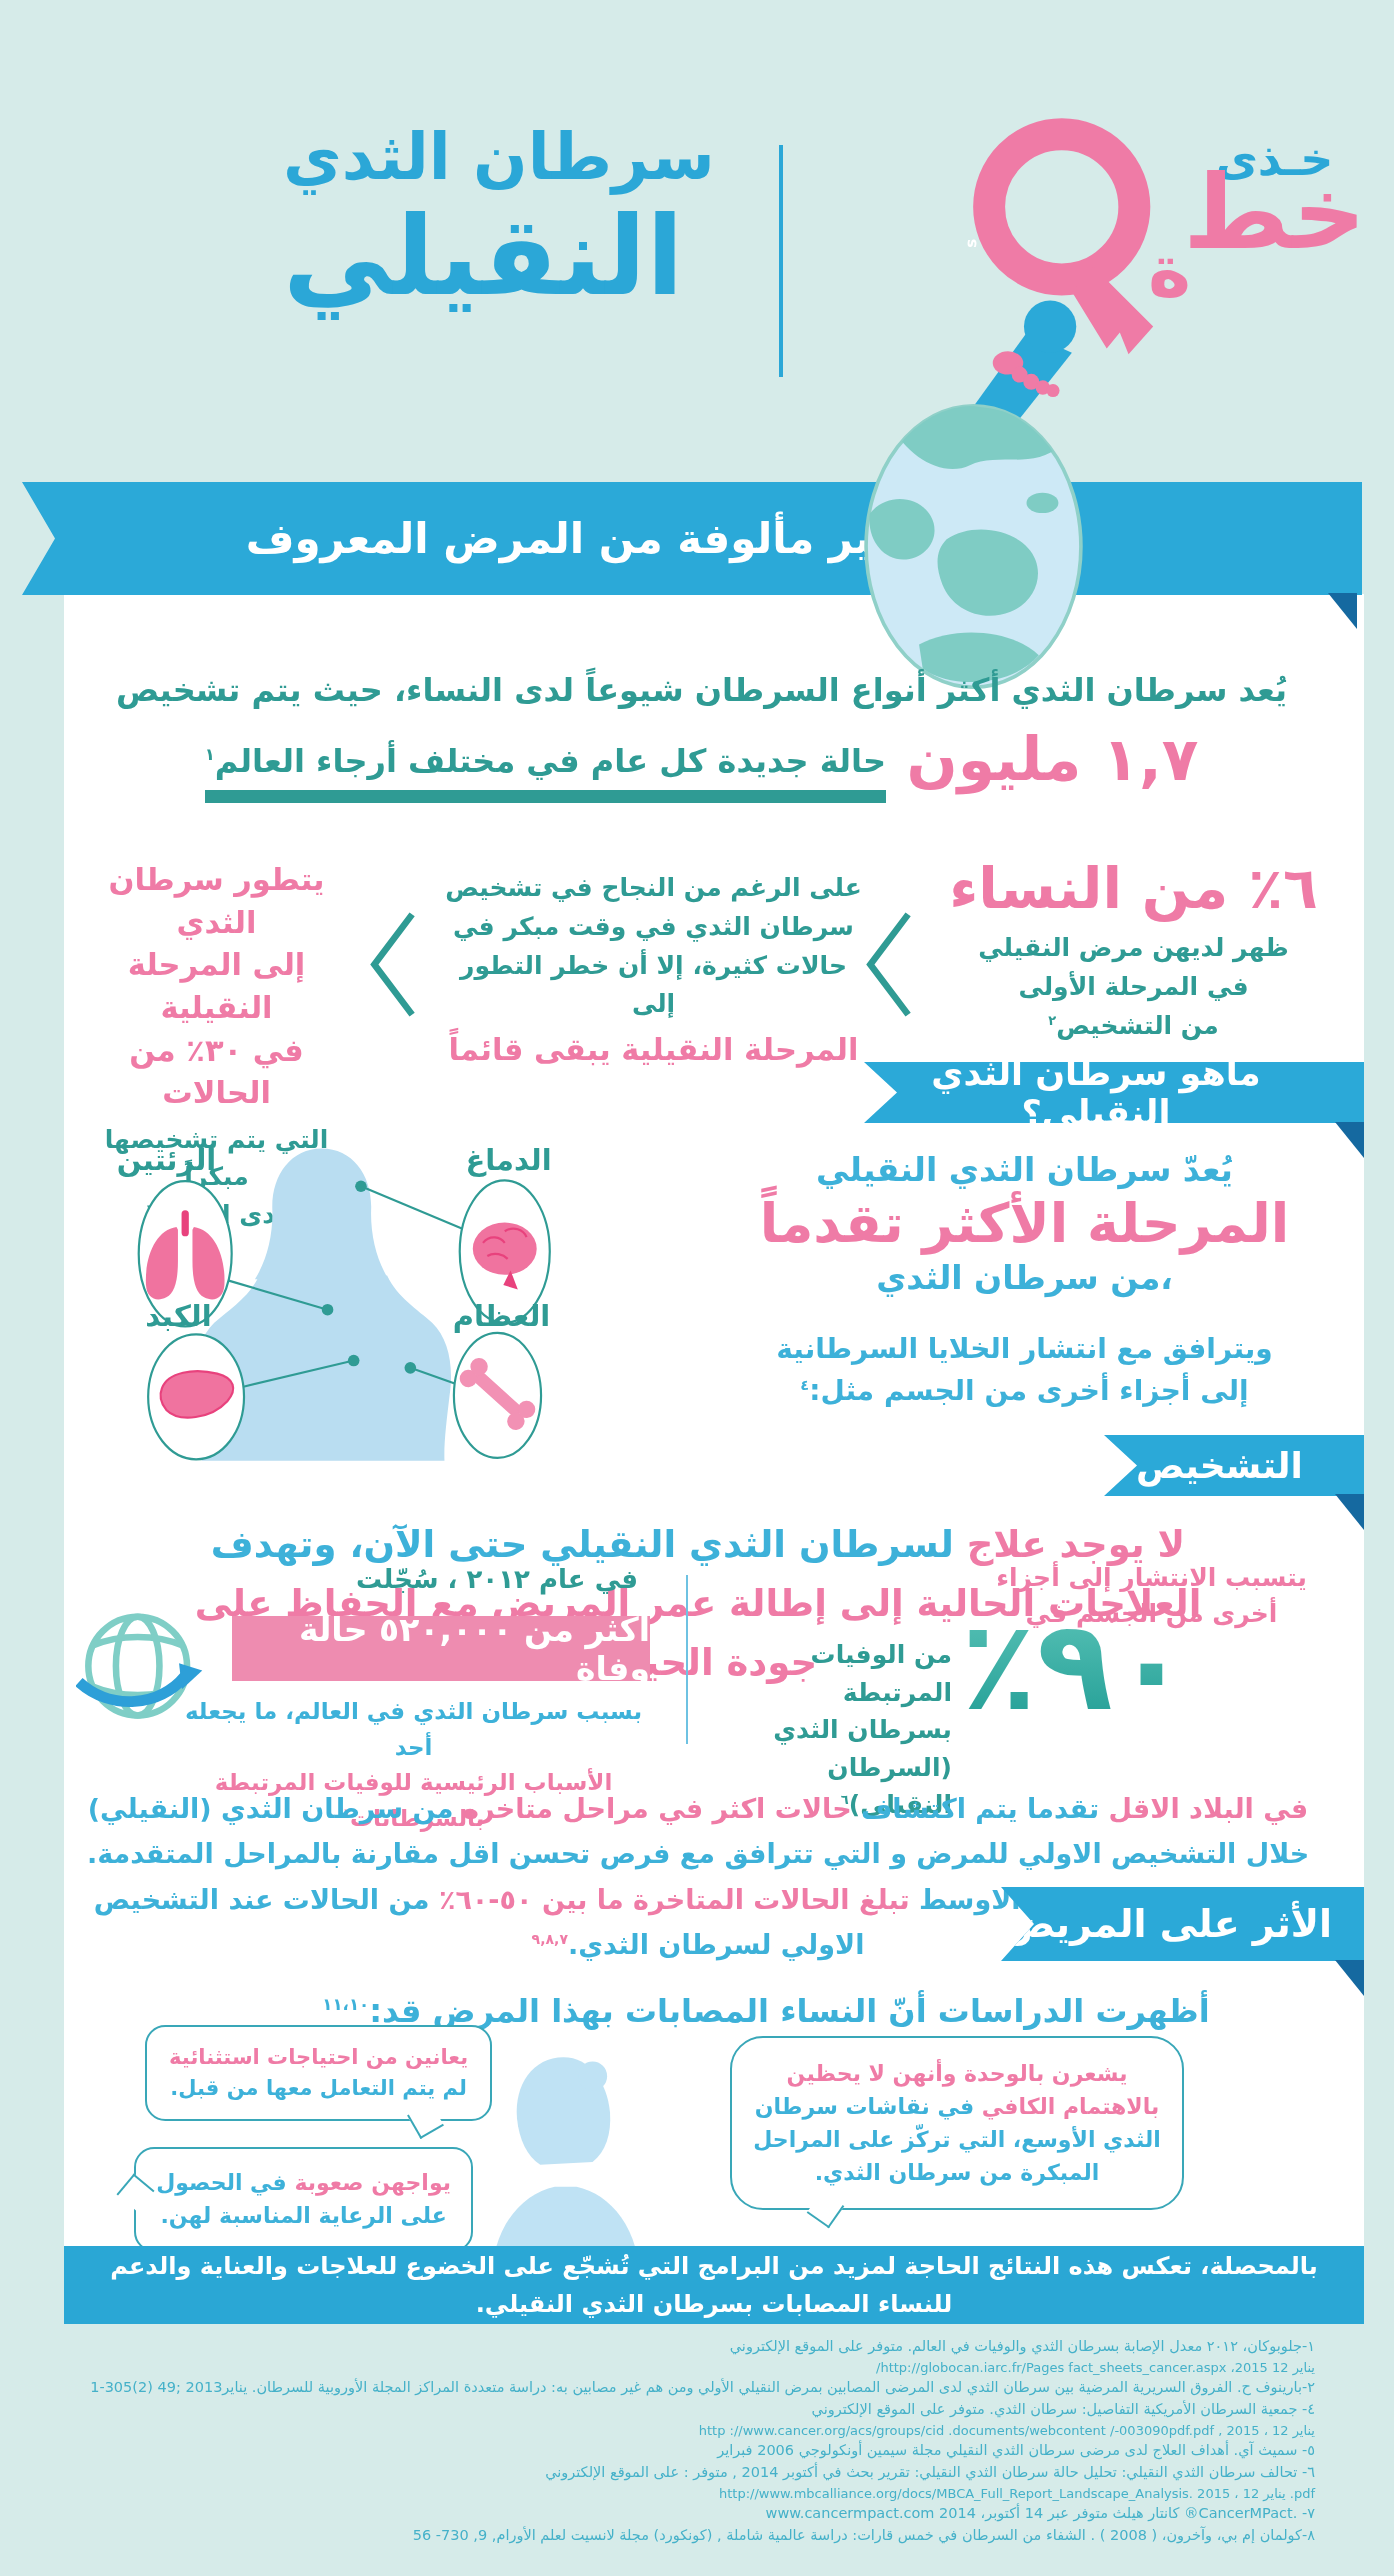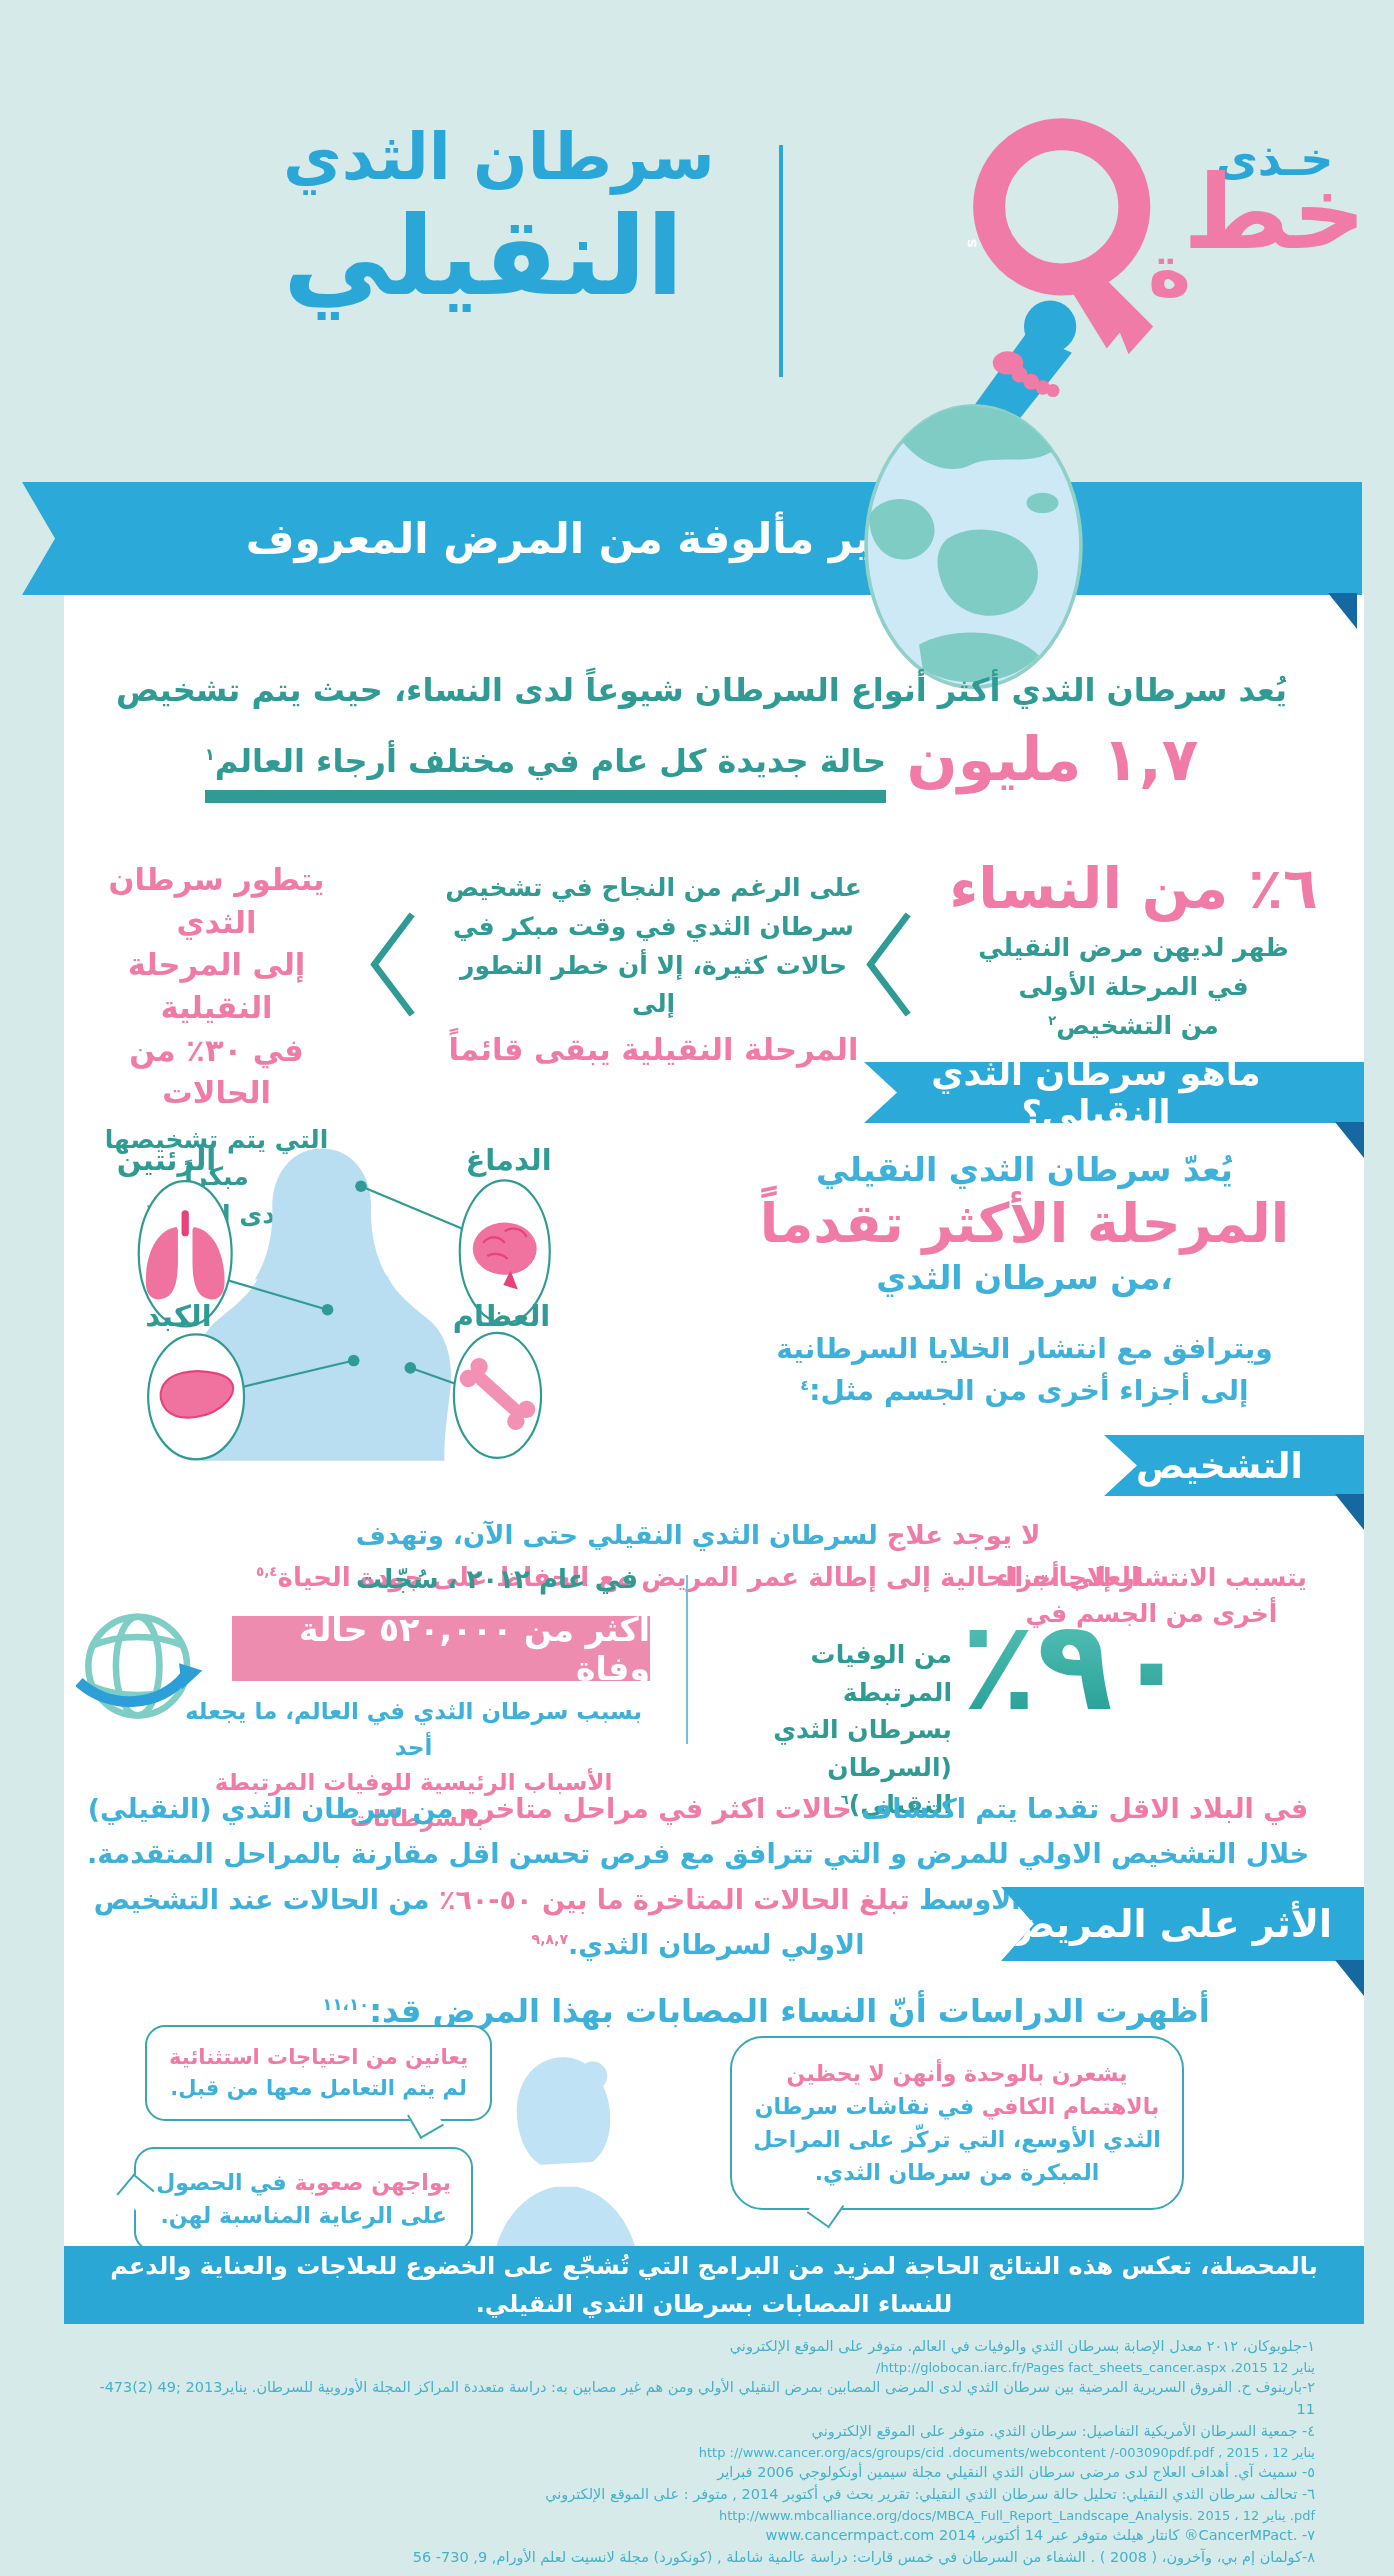--- a/index.html
+++ b/index.html
@@ -76,21 +76,21 @@
 
   
   .what-text{left:712px;top:1149px;width:625px;}
   .what-text .b1{color:#3db1d9;font-size:33px;font-weight:800;line-height:1.3;}
   .what-text .pk{color:#ef7ba6;font-size:54px;font-weight:800;line-height:1.2;}
   .what-text .b2{color:#3db1d9;font-size:33px;font-weight:800;line-height:1.3;}
   .what-text .body{color:#3db1d9;font-size:28px;font-weight:700;margin-top:28px;line-height:1.5;}
   .organ-label{color:#2f9b94;font-size:29px;font-weight:800;text-align:center;}
 
   
-  .diag-text{left:182px;top:1515px;width:1032px;font-size:26px;font-weight:800;line-height:1.6;}
+  .diag-text{left:182px;top:1515px;width:1032px;font-size:37px;font-weight:800;line-height:1.6;}
 
   
   .stat-intro{left:988px;top:1560px;width:327px;color:#ef7ba6;font-size:25px;font-weight:800;line-height:1.45;}
   .stat-90{left:944px;top:1597px;width:262px;font-size:125px;font-weight:800;line-height:1.1;
            color:#35a99d;background:linear-gradient(#5cc4b8,#1f9c94);-webkit-background-clip:text;background-clip:text;-webkit-text-fill-color:transparent;}
   .stat-label{left:712px;top:1636px;width:240px;color:#2f9b94;font-size:25px;font-weight:800;line-height:1.5;text-align:right;}
   .stat-divider{left:686px;top:1575px;width:2.2px;height:169px;background:#6ec2e2;}
   .stat-year{left:341px;top:1564px;width:312px;color:#2f9b94;font-size:26px;font-weight:800;}
   .stat-box{left:232px;top:1616px;width:418px;height:65px;background:#ee8cb0;color:#fff;font-size:33px;font-weight:800;
             display:flex;align-items:center;justify-content:center;}
@@ -349,21 +349,21 @@
 </svg>
 
 <div class="abs footer-bar">
   <div>بالمحصلة، تعكس هذه النتائج الحاجة لمزيد من البرامج التي تُشجّع على الخضوع للعلاجات والعناية والدعم</div>
   <div>للنساء المصابات بسرطان الثدي النقيلي.</div>
 </div>
 
 <div class="abs refs">
     <div class="ref ref-ar">١-جلوبوكان، ٢٠١٢ معدل الإصابة بسرطان الثدي والوفيات في العالم. متوفر على الموقع الإلكتروني</div>
     <div class="ref ref-en">/http://globocan.iarc.fr/Pages fact_sheets_cancer.aspx ،2015 يناير 12</div>
-    <div class="ref ref-ar">٢-بارينوف ح. الفروق السريرية المرضية بين سرطان الثدي لدى المرضى المصابين بمرض النقيلي الأولي ومن هم غير مصابين به: دراسة متعددة المراكز المجلة الأوروبية للسرطان. يناير2013 ;49 (2)473-11</div>
+    <div class="ref ref-ar">٢-بارينوف ح. الفروق السريرية المرضية بين سرطان الثدي لدى المرضى المصابين بمرض النقيلي الأولي ومن هم غير مصابين به: دراسة متعددة المراكز المجلة الأوروبية للسرطان. يناير2013 ;49 (2)305-1</div>
     <div class="ref ref-ar">٤- جمعية السرطان الأمريكية التفاصيل: سرطان الثدي. متوفر على الموقع الإلكتروني</div>
     <div class="ref ref-en">http ://www.cancer.org/acs/groups/cid .documents/webcontent /-003090pdf.pdf , 2015 ، يناير 12</div>
     <div class="ref ref-ar">٥- سميث آي. أهداف العلاج لدى مرضى سرطان الثدي النقيلي مجلة سيمين أونكولوجي 2006 فبراير</div>
     <div class="ref ref-ar">٦- تحالف سرطان الثدي النقيلي: تحليل حالة سرطان الثدي النقيلي: تقرير بحث في أكتوبر 2014 , متوفر : على الموقع الإلكتروني</div>
     <div class="ref ref-en">http://www.mbcalliance.org/docs/MBCA_Full_Report_Landscape_Analysis. 2015 ، يناير 12 .pdf</div>
     <div class="ref ref-ar">٧- .CancerMPact® كانتار هيلث متوفر عبر 14 أكتوبر، 2014 www.cancermpact.com</div>
     <div class="ref ref-ar">٨-كولمان إم بي، وآخرون، ( 2008 ) . الشفاء من السرطان في خمس قارات: دراسة عالمية شاملة , (كونكورد) مجلة لانسيت لعلم الأورام, 9, 730- 56</div>
   </div>
 
 

